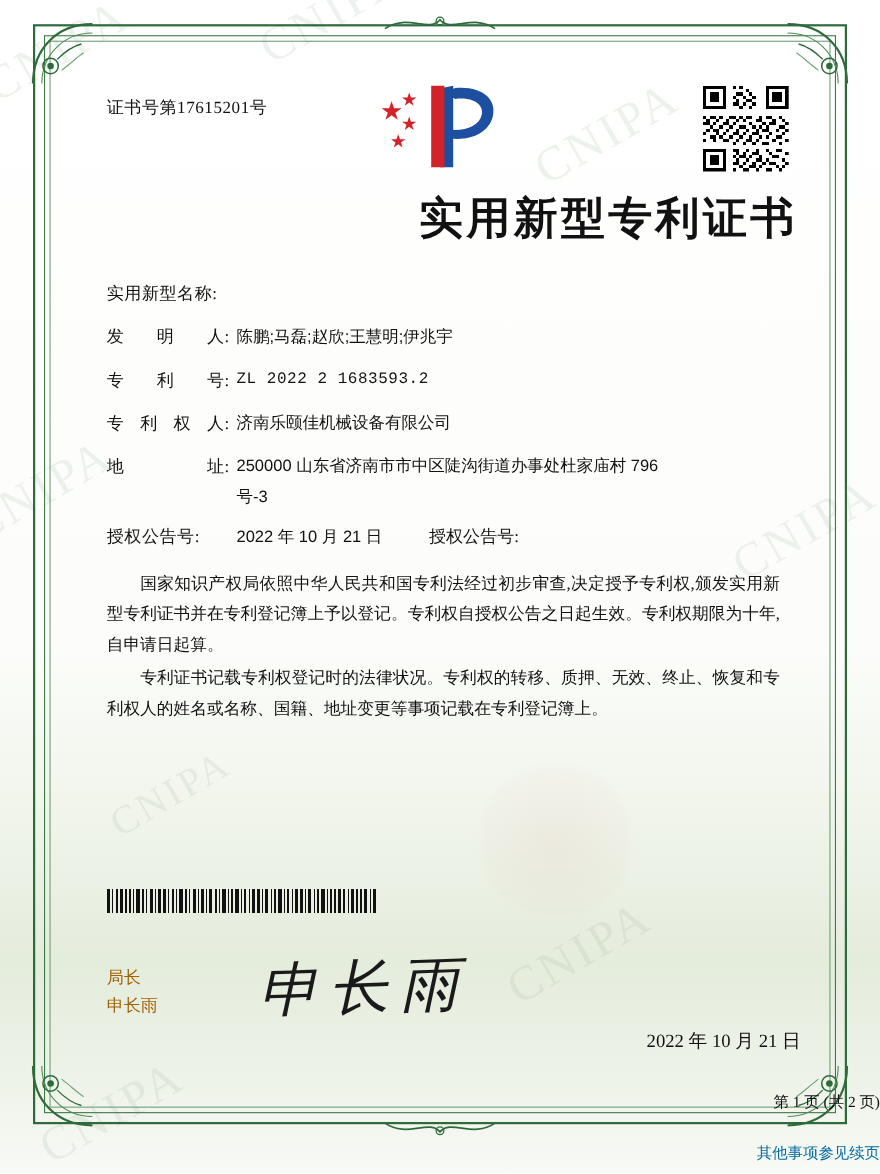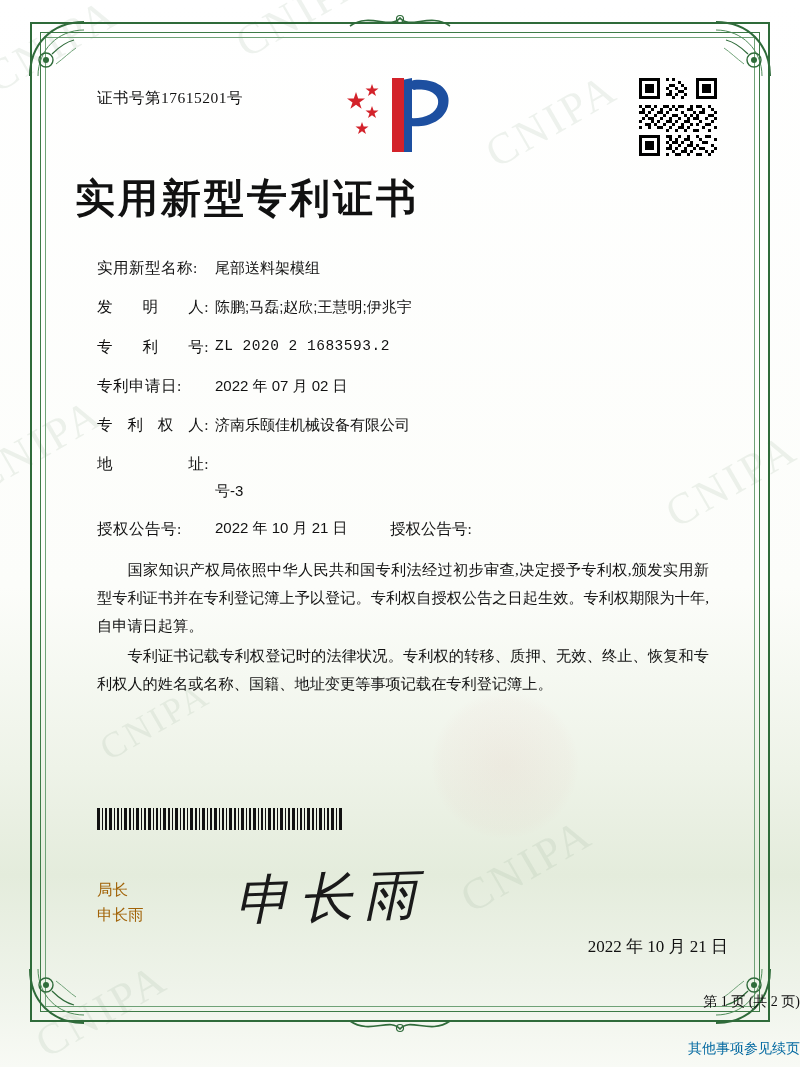--- a/index.html
+++ b/index.html
@@ -110,39 +110,39 @@
     left: 265px; top: 14px;
     width: 120px; height: 85px;
   }
   .qr {
     position: absolute;
     right: 8px; top: 18px;
     width: 78px; height: 78px;
   }
 
   .title {
-    text-align: left;
+    text-align: right;
     font-size: 40px;
     font-weight: bold;
     letter-spacing: 3px;
     color: #111;
     font-family: "Liberation Serif", serif;
     margin-top: 6px;
     margin-bottom: 30px;
   }
 
   .fields {
     padding-left: 22px;
     padding-right: 10px;
     font-family: "Liberation Serif", serif;
     color: #111;
   }
   .frow {
     display: flex;
-    align-items: flex-end;
+    align-items: center;
     margin-bottom: 16px;
     font-size: 15.5px;
     line-height: 1.5;
   }
   .flabel {
     width: 118px;
     flex: 0 0 118px;
     letter-spacing: 0.5px;
     white-space: nowrap;
   }
@@ -490,61 +490,57 @@
         </svg>
       </div>
     </div>
 
     <div class="title">实用新型专利证书</div>
 
     <div class="fields">
 
       <div class="frow">
         <div class="flabel">实用新型名称:</div>
-        <div class="fvalue">尾部送料架模组</div>
       </div>
 
       <div class="frow">
         <div class="flabel spaced">
           <span>发</span>
           <span>明</span>
           <span>人:</span>
         </div>
         <div class="fvalue">陈鹏;马磊;赵欣;王慧明;伊兆宇</div>
       </div>
 
       <div class="frow">
         <div class="flabel spaced">
           <span>专</span>
           <span>利</span>
           <span>号:</span>
         </div>
-        <div class="fvalue mono">ZL 2020 2 1683593.2</div>
-      </div>
-
-      <div class="frow">
-        <div class="flabel">专利申请日:</div>
-        <div class="fvalue">2022 年 07 月 02 日</div>
-      </div>
+        <div class="fvalue mono">ZL 2022 2 1683593.2</div>
+      </div>
+
 
       <div class="frow">
         <div class="flabel spaced">
           <span>专</span>
           <span>利</span>
           <span>权</span>
           <span>人:</span>
         </div>
         <div class="fvalue">济南乐颐佳机械设备有限公司</div>
       </div>
 
       <div class="frow">
         <div class="flabel spaced">
           <span>地</span>
           <span>址:</span>
         </div>
+        <div class="fvalue">250000 山东省济南市市中区陡沟街道办事处杜家庙村 796</div>
       </div>
       <div class="addr-second">号-3</div>
 
       <div class="frow two">
         <div class="flabel">授权公告号:</div>
         <div class="fvalue">2022 年 10 月 21 日</div>
         <div class="flabel2">授权公告号:</div>
       </div>
 
     </div>

